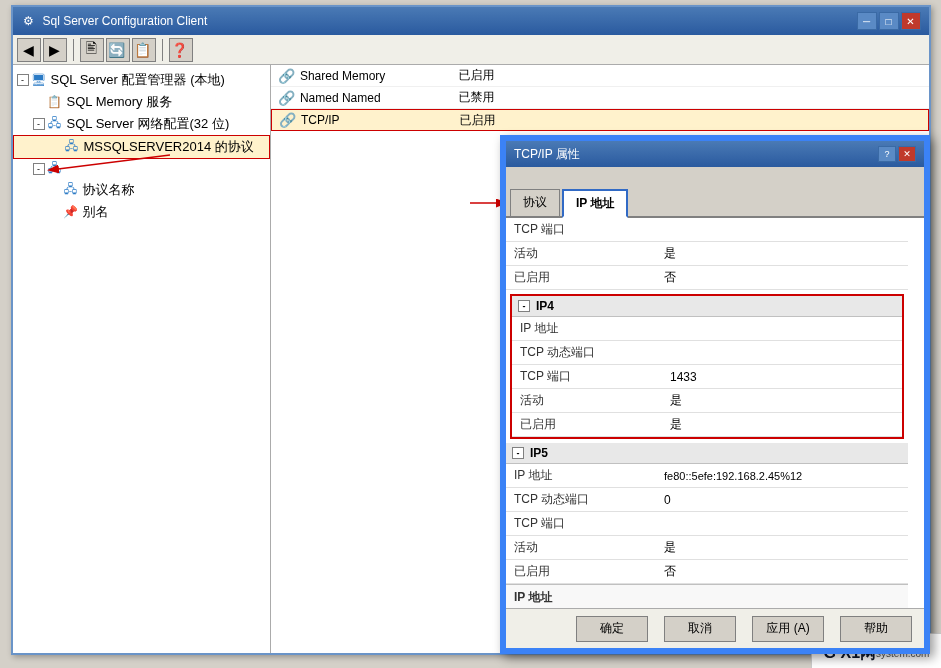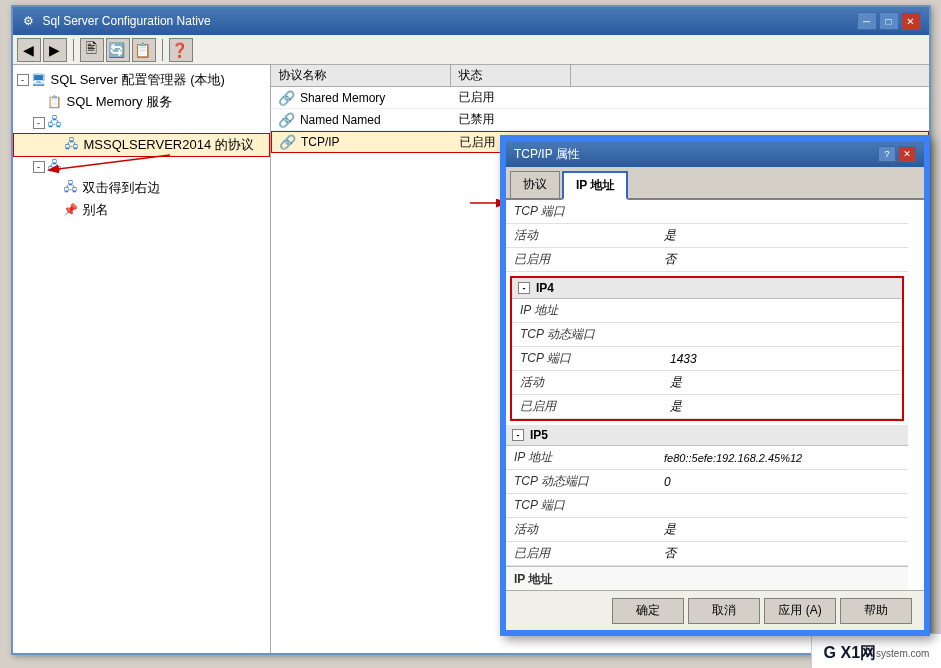--- a/index.html
+++ b/index.html
@@ -226,20 +226,21 @@
       border-bottom: 2px solid #808080;
     }
     .dialog-tab {
       padding: 4px 12px;
       background: #d4d0c8;
       border: 1px solid #808080;
       border-bottom: none;
       cursor: pointer;
       font-size: 12px;
       margin-right: 2px;
+      margin-top: 18px;
     }
     .dialog-tab.active {
       background: white;
       border-bottom: 2px solid white;
       margin-bottom: -2px;
       z-index: 1;
       position: relative;
       font-weight: bold;
       border: 2px solid #316ac5;
       border-bottom: 2px solid white;
@@ -249,21 +250,21 @@
     .dialog-content {
       background: white;
       height: 390px;
       overflow-y: auto;
       padding: 0;
       position: relative;
     }
     .dialog-content::-webkit-scrollbar { width: 16px; }
     .dialog-content::-webkit-scrollbar-track { background: #f0f0f0; }
     .dialog-content::-webkit-scrollbar-thumb { background: #c0c0c0; border: 1px solid #808080; }
-    .prop-row { display: flex; border-bottom: 1px solid #e0e0e0; min-height: 22px; font-style: italic; }
+    .prop-row { display: flex; border-bottom: 1px solid #e0e0e0; min-height: 22px; }
     .prop-key {
       width: 150px;
       padding: 3px 8px;
       font-size: 12px;
       color: #333;
       flex-shrink: 0;
       display: flex;
       align-items: center;
     }
     .prop-val {
@@ -306,21 +307,21 @@
     .ip-addr-title { font-size: 12px; font-weight: bold; color: #333; margin-bottom: 2px; }
 
     
     .dialog-footer {
       background: #f0efe8;
       height: 40px;
       display: flex;
       align-items: center;
       justify-content: flex-end;
       padding: 0 12px;
-      gap: 4px;
+      gap: 16px;
       border-top: 1px solid #ababab;
     }
     .dialog-btn {
       min-width: 72px;
       height: 26px;
       background: #d4d0c8;
       border: 1px solid #808080;
       padding: 0 12px;
       font-size: 12px;
       cursor: pointer;
@@ -383,21 +384,21 @@
   </style>
 </head>
 <body>
 
 <div class="outer-frame">
 
   <div class="main-window">
 
     <div class="title-bar">
       <span class="title-bar-icon">⚙</span>
-      <span class="title-bar-text">Sql Server Configuration Native</span>
+      <span class="title-bar-text">Sql Server Configuration Client</span>
       <div class="title-bar-buttons">
         <div class="title-bar-btn">─</div>
         <div class="title-bar-btn">□</div>
         <div class="title-bar-btn close">✕</div>
       </div>
     </div>
 
 
     <div class="toolbar">
       <div class="toolbar-btn">◀</div>
@@ -422,52 +423,49 @@
 
         <div class="tree-item" style="padding-left:20px;">
           <span style="width:14px; display:inline-block;"></span>
           <span class="tree-icon" style="color:#2a7ac5;">📋</span>
           <span class="tree-label">SQL Memory 服务</span>
         </div>
 
         <div class="tree-item" style="padding-left:20px;">
           <span class="tree-expand">-</span>
           <span class="tree-icon" style="color:#2a7ac5;">🖧</span>
+          <span class="tree-label">SQL Server 网络配置(32 位)</span>
         </div>
 
         <div class="tree-item highlighted" style="padding-left:36px; border:1px solid #cc0000; background:#fff2cc;">
           <span style="width:14px; display:inline-block;"></span>
           <span class="tree-icon" style="color:#2a7ac5;">🖧</span>
           <span class="tree-label">MSSQLSERVER2014 的协议</span>
         </div>
 
         <div class="tree-item" style="padding-left:20px;">
           <span class="tree-expand">-</span>
           <span class="tree-icon" style="color:#2a7ac5;">🖧</span>
         </div>
 
         <div class="tree-item" style="padding-left:36px;">
           <span style="width:14px; display:inline-block;"></span>
           <span class="tree-icon" style="color:#2a7ac5;">🖧</span>
-          <span class="tree-label">双击得到右边</span>
+          <span class="tree-label">协议名称</span>
         </div>
 
         <div class="tree-item" style="padding-left:36px;">
           <span style="width:14px; display:inline-block;"></span>
           <span class="tree-icon" style="color:#2a7ac5;">📌</span>
           <span class="tree-label">别名</span>
         </div>
       </div>
 
       <div class="list-panel">
 
-        <div class="list-header">
-          <div class="list-header-col col-name">协议名称</div>
-          <div class="list-header-col col-status">状态</div>
-        </div>
 
         <div class="list-body">
 
           <div class="list-row">
             <div class="list-cell name">
               <span style="color:#2a7ac5; font-size:14px;">🔗</span>
               <span>Shared Memory</span>
             </div>
             <div class="list-cell status">已启用</div>
           </div>

